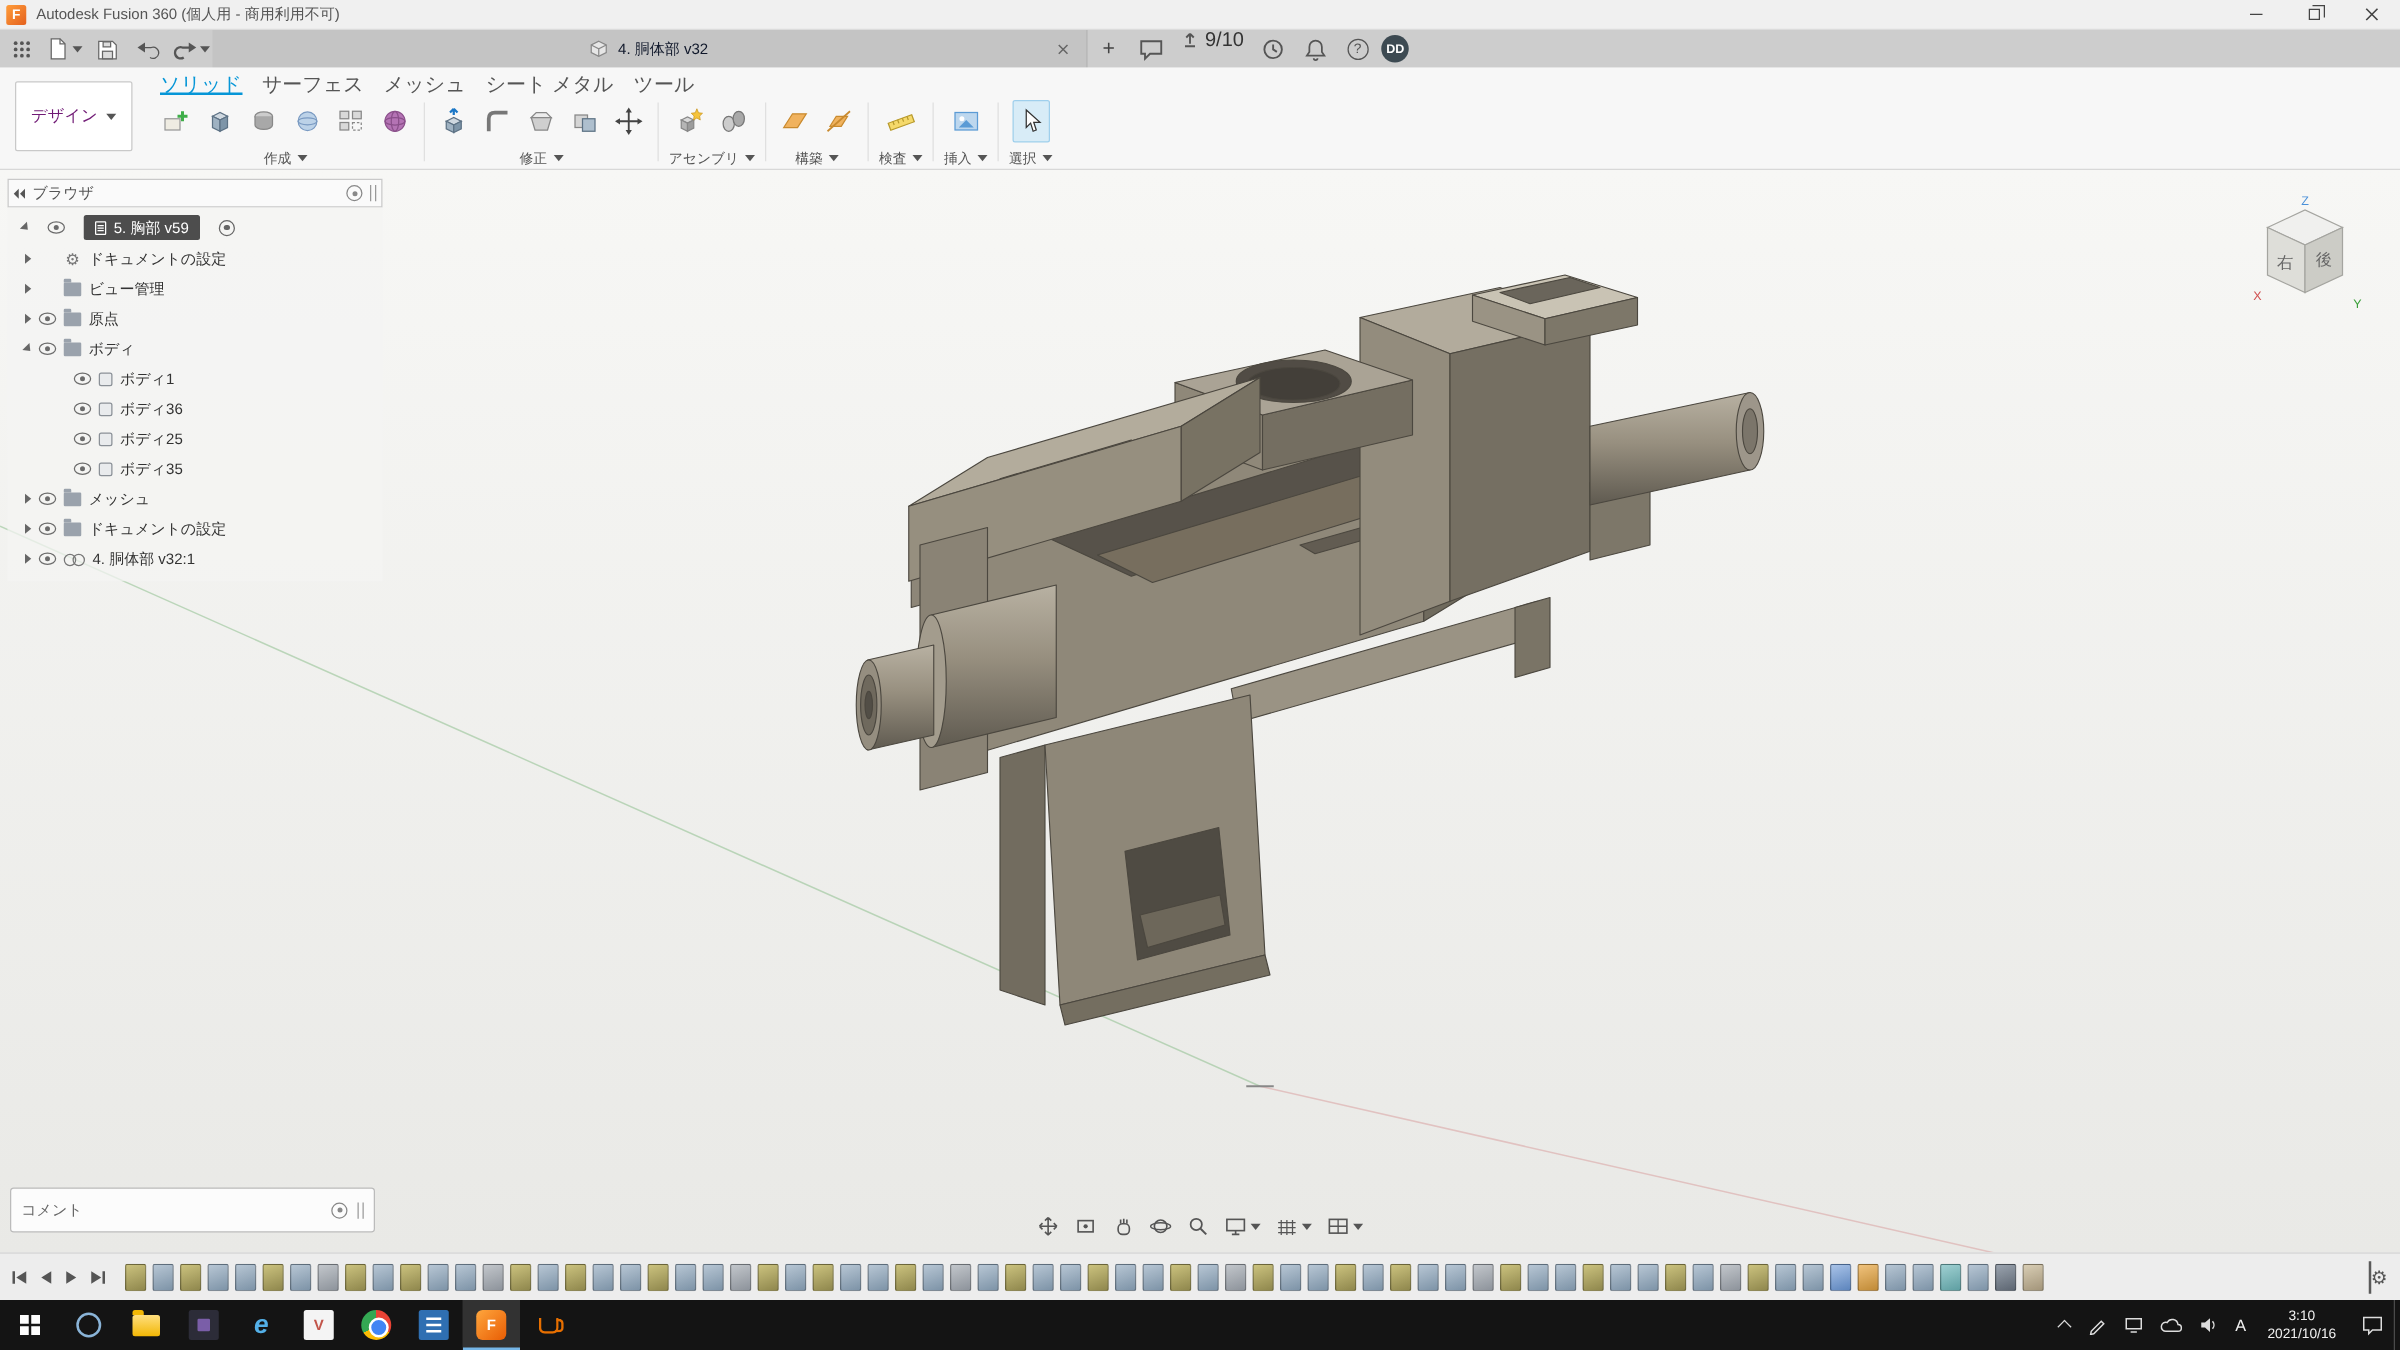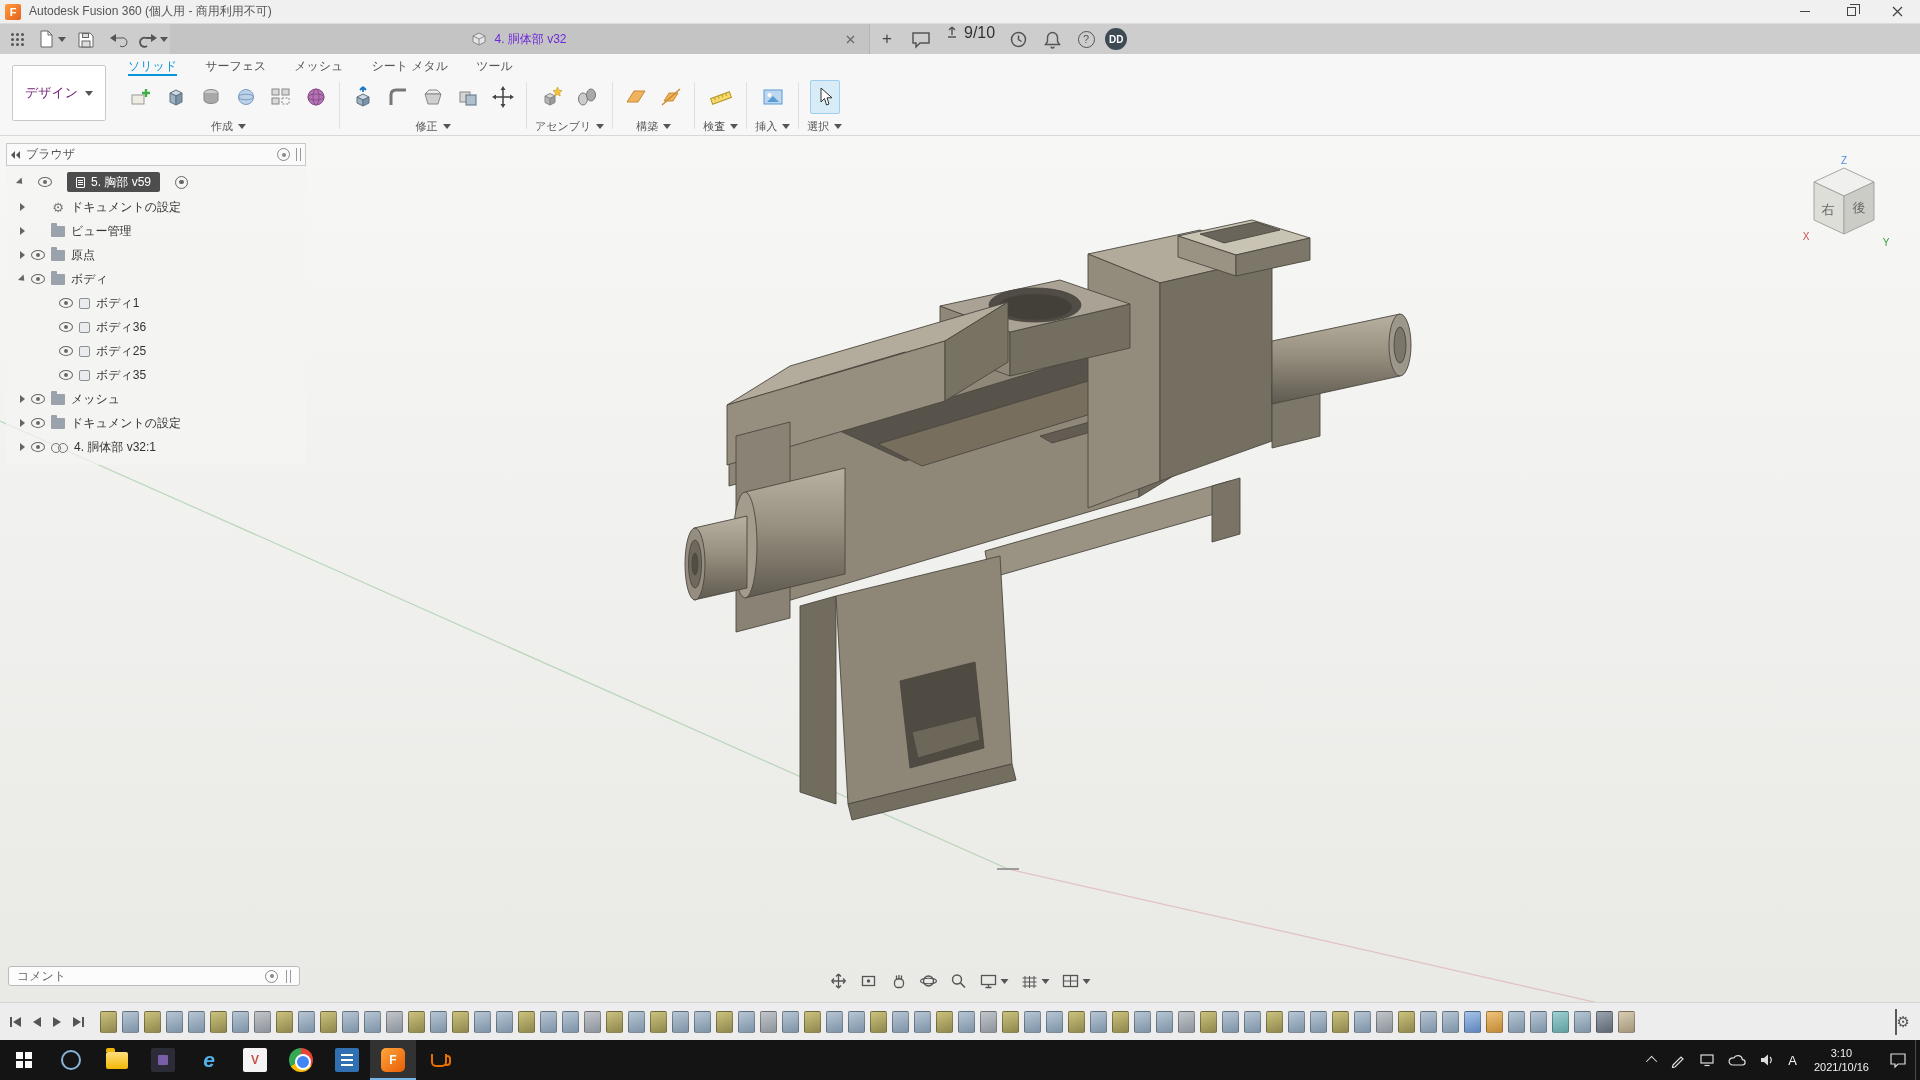--- a/index.html
+++ b/index.html
@@ -16,33 +16,33 @@
   .glyph-min{width:10px;height:1px;background:#444}
   .glyph-restore{width:9px;height:9px;border:1px solid #444;position:relative;background:#f0f0f0}
   .glyph-restore::before{content:"";position:absolute;top:-4px;left:2px;width:9px;height:9px;border:1px solid #444;border-bottom:none;border-left:none}
 
   
   .tabbar{position:absolute;top:24px;left:0;right:0;height:30px;background:#cdcdcd;display:flex;align-items:stretch}
   .qt-btn{width:34px;display:flex;align-items:center;justify-content:center;gap:2px;color:#444}
   .ic-grid{width:13px;height:13px;display:grid;grid-template-columns:repeat(3,1fr);gap:2px}
   .ic-grid i{background:#555;border-radius:50%}
   .caret{width:0;height:0;border-left:4px solid transparent;border-right:4px solid transparent;border-top:5px solid #555;display:inline-block}
-  .doc-tab{flex:0 0 700px;display:flex;align-items:center;justify-content:center;gap:8px;background:#c4c4c4;border-right:1px solid #b5b5b5;position:relative;color:#6d28d9}
+  .doc-tab{flex:0 0 700px;display:flex;align-items:center;justify-content:center;gap:8px;background:#c4c4c4;border-right:1px solid #b5b5b5;position:relative;color:#0f172a}
   .doc-tab.active{background:#dbdbdb;color:#222}
   .tab-close{position:absolute;right:10px;width:18px;height:18px;display:flex;align-items:center;justify-content:center}
   .add-tab{width:34px;display:flex;align-items:center;justify-content:center;font-size:17px;color:#444}
   .job-badge{display:flex;align-items:flex-start;gap:4px;padding:0 6px;font-size:16px;color:#333}
   .avatar{width:22px;height:22px;border-radius:50%;background:#3d4a52;color:#fff;font-size:10px;font-weight:bold;display:flex;align-items:center;justify-content:center;align-self:center;margin:0 8px 0 2px}
   .help-circle{width:17px;height:17px;border:1.4px solid #555;border-radius:50%;display:flex;align-items:center;justify-content:center;font-size:11px;color:#555;align-self:center}
 
   
   .toolbar{position:absolute;top:54px;left:0;right:0;height:82px;background:#f7f7f7;border-bottom:1px solid #d8d8d8;display:flex}
   .design-btn{margin:11px 12px;width:94px;height:56px;background:#fff;border:1px solid #c9c9c9;border-radius:2px;display:flex;align-items:center;justify-content:center;gap:7px;font-size:13px;color:#701a75}
   .ribbon{flex:1;display:flex;flex-direction:column;min-width:0}
-  .ribbon-tabs{display:flex;gap:28px;padding:4px 0 0 10px;font-size:12px;color:#555;height:22px}
+  .ribbon-tabs{display:flex;gap:16px;padding:4px 0 0 10px;font-size:16px;color:#555;height:22px}
   .ribbon-tab{padding-bottom:3px;border-bottom:2px solid transparent}
   .ribbon-tab.active{color:#0696d7;border-bottom-color:#0696d7}
   .ribbon-body{display:flex;flex:1}
   .tool-group{display:flex;flex-direction:column;align-items:center;padding:0 8px}
   .tg-icons{display:flex;gap:5px;align-items:center;height:42px}
   .tg-label{font-size:11px;color:#555;display:flex;gap:5px;align-items:center;margin-top:1px}
   .tg-divider{width:1px;background:#e0e0e0;margin:6px 0}
   .tool-btn{width:30px;height:34px;display:flex;align-items:center;justify-content:center;border-radius:2px}
   .tool-btn.highlight{background:#d8ecf7;border:1px solid #9fcfec}
 
@@ -81,21 +81,21 @@
   .ic-gear{width:14px;color:#777;font-size:13px;line-height:1;text-align:center}
   .ic-gear::before{content:"⚙"}
   .ic-body{width:11px;height:11px;border:1.4px solid #8a9097;border-radius:2px;background:#e9ebed}
   .ic-link{width:17px;height:11px;position:relative}
   .ic-link::before,.ic-link::after{content:"";position:absolute;top:1px;width:8px;height:8px;border:1.5px solid #777;border-radius:50%}
   .ic-link::before{left:0}.ic-link::after{left:7px}
 
   
   .viewcube{position:absolute;right:26px;top:18px}
   
-  .comment-box{position:absolute;left:8px;bottom:16px;width:292px;height:20px;border:1px solid #bbb;background:rgba(255,255,255,.85);display:flex;align-items:center;gap:8px;padding:0 8px;color:#666;border-radius:3px}
+  .comment-box{position:absolute;left:8px;bottom:16px;width:292px;height:36px;border:1px solid #bbb;background:rgba(255,255,255,.85);display:flex;align-items:center;gap:8px;padding:0 8px;color:#666;border-radius:3px}
   
   .navbar{position:absolute;left:50%;transform:translateX(-50%);bottom:12px;display:flex;align-items:center;gap:12px}
   .nav-btn{display:flex;align-items:center;gap:3px;color:#555}
 
   
   .timeline{position:absolute;bottom:40px;left:0;right:0;height:38px;background:#ededed;border-top:1px solid #d6d6d6;display:flex;align-items:center;padding:0 10px}
   .pb{display:flex;gap:12px;align-items:center;margin-right:16px}
   .pb-btn{display:flex;align-items:center;gap:1px}
   .tri-r{width:0;height:0;border-top:5px solid transparent;border-bottom:5px solid transparent;border-left:8px solid #555}
   .tri-l{width:0;height:0;border-top:5px solid transparent;border-bottom:5px solid transparent;border-right:8px solid #555}

